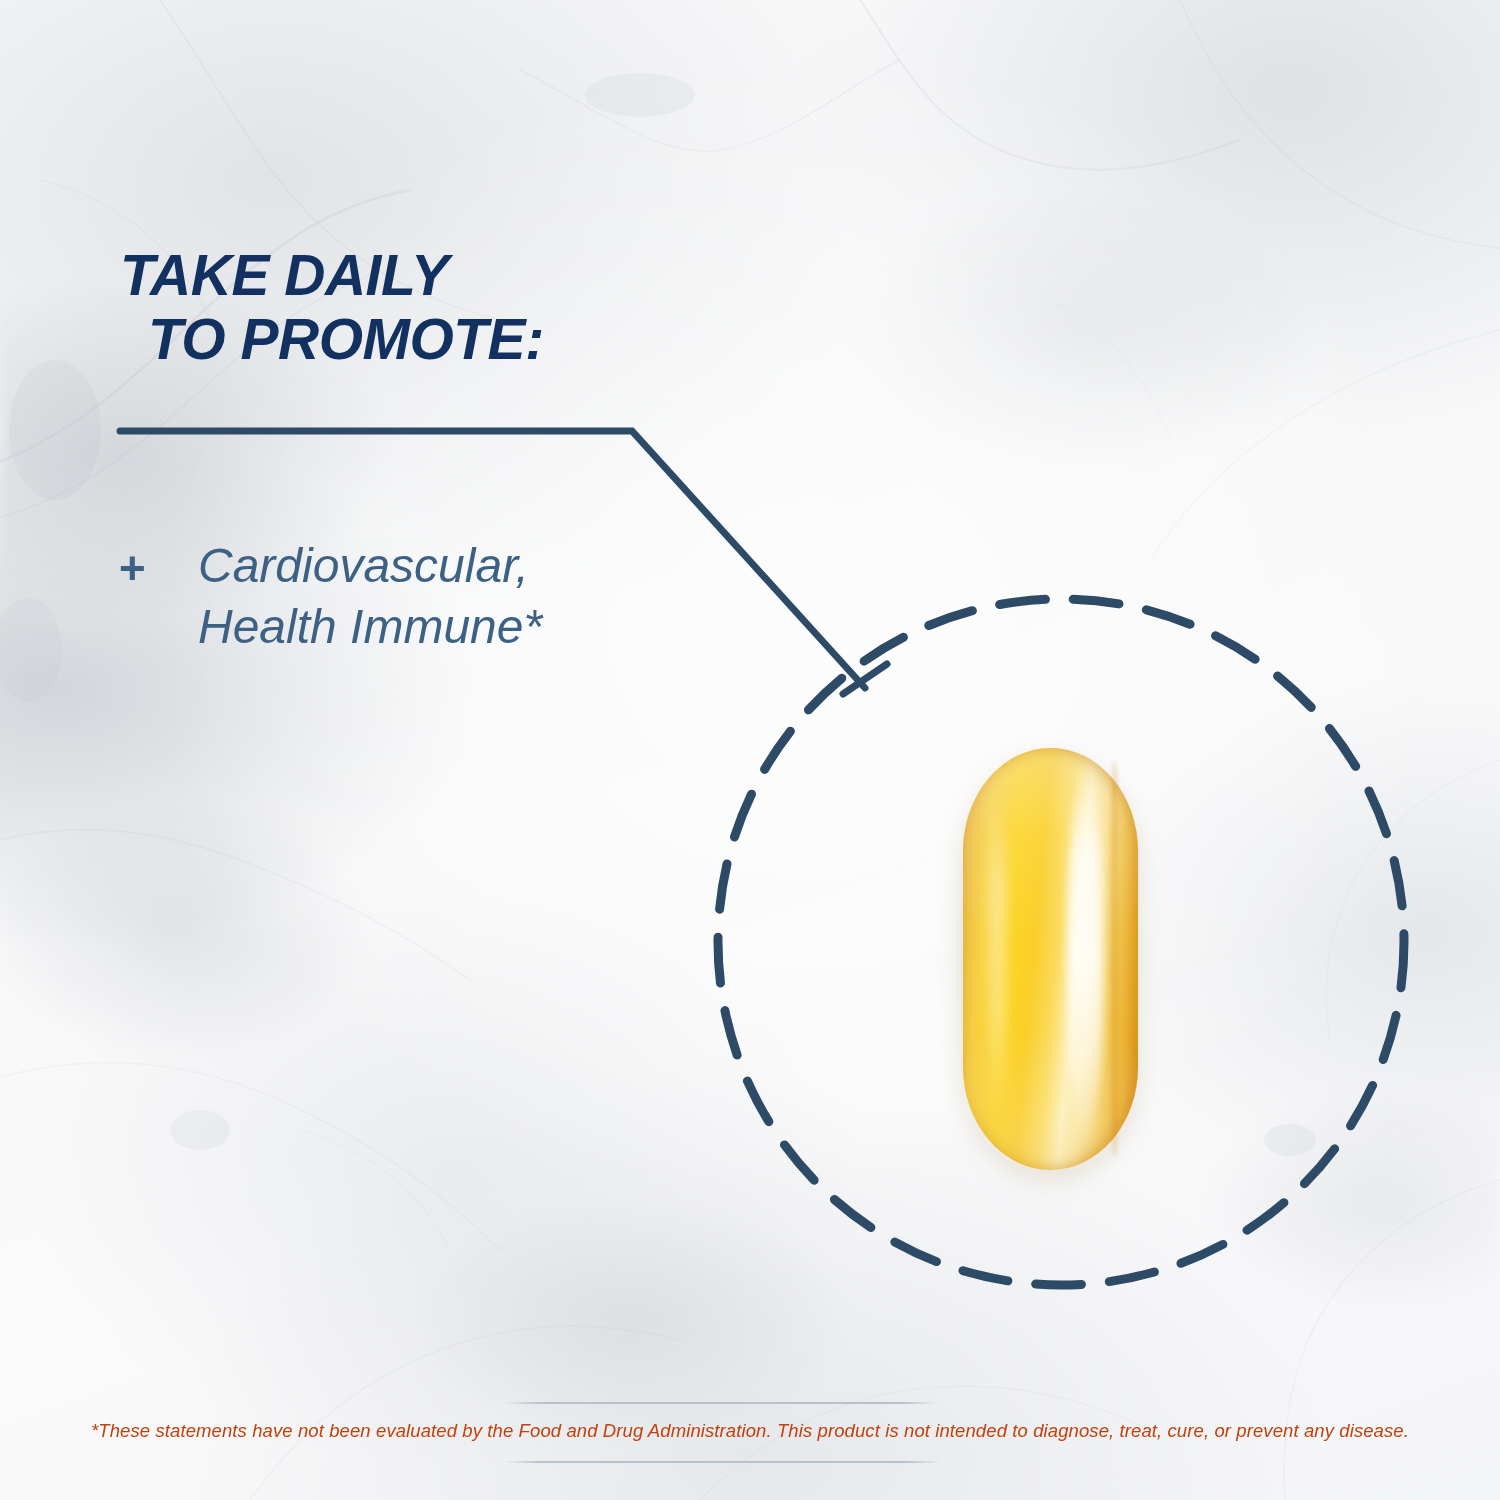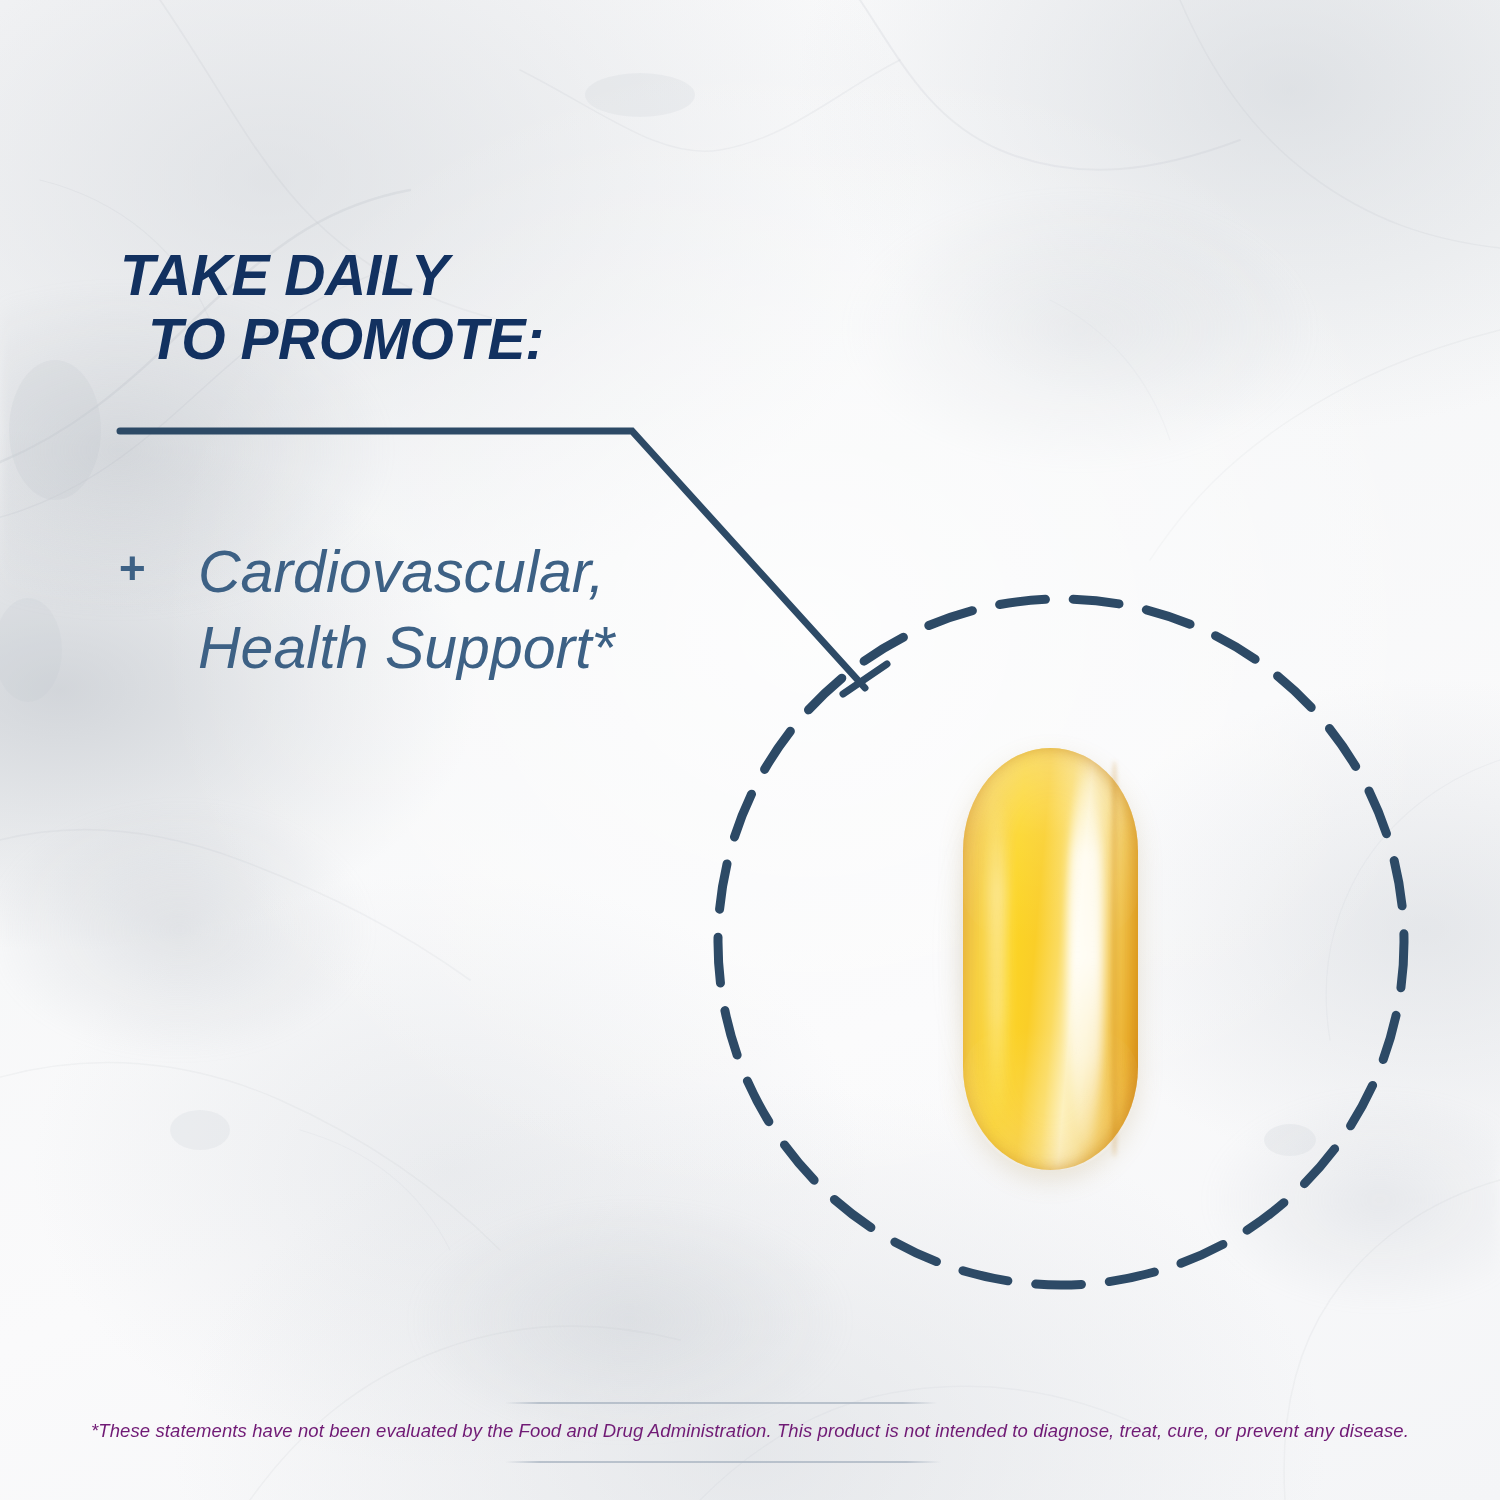--- a/index.html
+++ b/index.html
@@ -73,21 +73,21 @@
   .benefit-plus {
     font-size:46px;
     font-weight:600;
     color:#3d6185;
     line-height:1.0;
     padding-top:10px;
     width:80px;
     flex:0 0 80px;
   }
   .benefit-text {
-    font-size:59px;
+    font-size:48px;
     line-height:1.28;
     color:#3d6185;
     font-weight:400;
     letter-spacing:0px;
   }
   .benefit-text span { display:block; white-space:nowrap; }
 
   
   .pill-wrap { position:absolute; left:930px; top:720px; width:260px; height:480px; }
   .pill-shadow {
@@ -168,21 +168,21 @@
     background:linear-gradient(90deg, rgba(196,204,212,0) 0%, rgba(176,186,198,0.85) 8%, rgba(176,186,198,0.85) 92%, rgba(196,204,212,0) 100%);
   }
   .rule-top    { left:505px; top:1402px; width:432px; }
   .rule-bottom { left:505px; top:1461px; width:436px; }
   .disclaimer {
     position:absolute;
     left:0; top:1420px;
     width:1500px;
     text-align:center;
     font-size:18.5px;
-    color:#701a75;
+    color:#c2410c;
     letter-spacing:0.1px;
   }
 </style>
 </head>
 <body>
 
 <div class="canvas">
 
   <div class="marble-base"></div>
 
@@ -227,21 +227,21 @@
   </svg>
 
   <svg class="connector" viewBox="0 0 1500 1500">
     <circle cx="1061" cy="942" r="343" fill="none" stroke="#2d4a66" stroke-width="9" stroke-linecap="round" stroke-dasharray="46 28"></circle>
   </svg>
 
   <div class="benefit">
     <div class="benefit-plus">+</div>
     <div class="benefit-text">
       <span>Cardiovascular,</span>
-      <span>Health Support*</span>
+      <span>Health Immune*</span>
     </div>
   </div>
 
   <div class="pill-wrap">
     <div class="pill-shadow"></div>
     <div class="pill">
       <div class="pill-top-sheen"></div>
       <div class="pill-bot-sheen"></div>
       <div class="pill-hi2"></div>
       <div class="pill-hi"></div>

